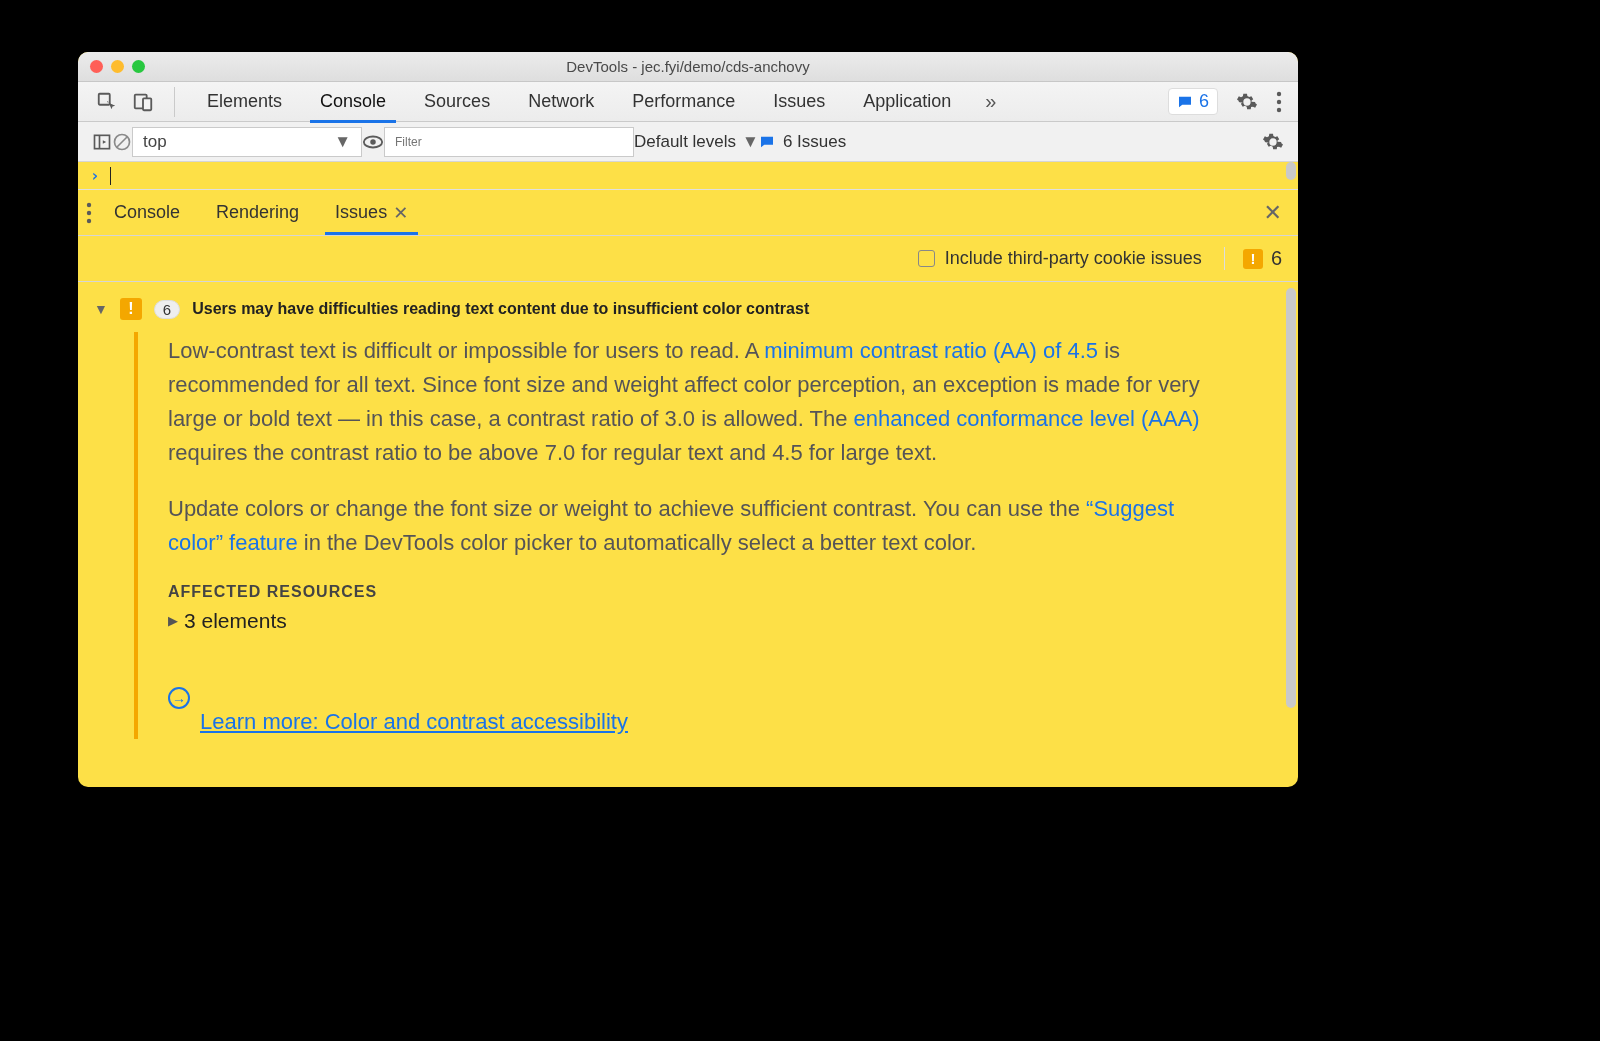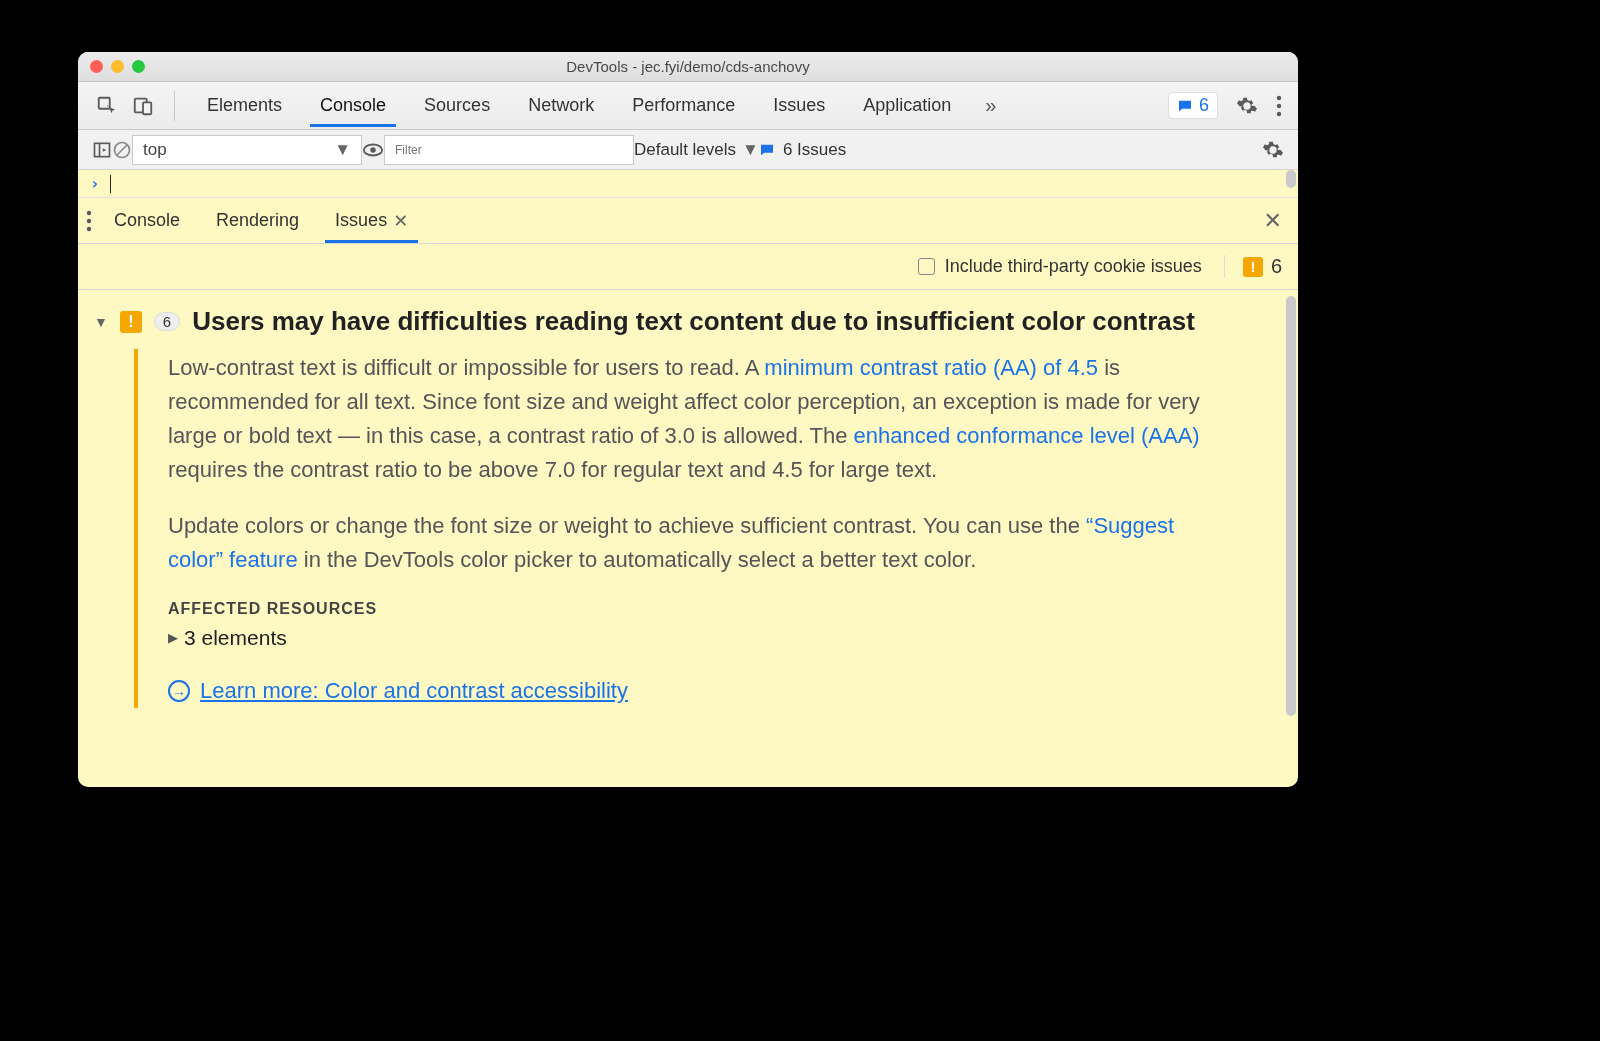--- a/index.html
+++ b/index.html
@@ -7,21 +7,21 @@
   background: #000;
   font-family: -apple-system, BlinkMacSystemFont, "Segoe UI", Helvetica, Arial, sans-serif;
   width: 1600px;
   height: 1041px;
   position: relative;
 }
 .window {
   position: absolute;
   left: 78px; top: 52px;
   width: 1220px; height: 735px;
-  background: #fef9c3;
+  background: #fde047;
   border-radius: 10px;
   box-shadow: 0 25px 50px rgba(0,0,0,.5);
   overflow: hidden;
   display: flex;
   flex-direction: column;
 }
 
 .titlebar {
   height: 30px;
   background: linear-gradient(#ececec,#dedede);
@@ -30,21 +30,21 @@
   align-items: center;
   position: relative;
 }
 .traffic { position: absolute; left: 12px; top: 8px; display: flex; gap: 8px; }
 .dot { width: 13px; height: 13px; border-radius: 50%; }
 .dot.red{background:#ff5f57;} .dot.yellow{background:#febc2e;} .dot.green{background:#28c840;}
 .titlebar .title { flex:1; text-align:center; font-size:15px; color:#4a4a4a; }
 
 
 .tabstrip {
-  height: 48px;
+  height: 40px;
   background: linear-gradient(#f4f4f4,#ececec);
   border-bottom: 1px solid #cacaca;
   display:flex; align-items:center; padding:0 8px;
   font-size:18px; color:#333;
 }
 .tabstrip .leftbtns { display:flex; gap:14px; align-items:center; padding:0 10px; }
 .iconbtn { color:#5a5a5a; cursor:pointer; display:inline-flex; align-items:center; justify-content:center; }
 .tabstrip .divider { width:1px; height:30px; background:#cacaca; margin:0 10px; }
 .maintabs { display:flex; gap:30px; padding-left:18px; }
 .maintabs .tab { color:#333; padding:10px 4px; cursor:pointer; position:relative; }
@@ -98,25 +98,25 @@
 .count-badge { display:flex; align-items:center; gap:8px; padding-left:18px; border-left:1px solid #ddd; font-size:20px; }
 .warn-icon { width:20px; height:20px; background:#f4a700; border-radius:3px; display:inline-flex; align-items:center; justify-content:center; color:#fff; font-weight:700; font-size:15px; }
 
 
 .issue-area { flex:1; overflow:auto; padding:12px 0 20px 10px; position:relative; }
 .issue-header { display:flex; align-items:center; gap:12px; padding:4px 20px 12px 6px; }
 .disclosure { color:#666; font-size:14px; cursor:pointer; }
 .warn-square { width:22px; height:22px; background:#f4a700; border-radius:3px; position:relative; display:inline-flex; align-items:center; justify-content:center; }
 .warn-square::after { content:"!"; color:#fff; font-weight:700; font-size:16px; }
 .count-pill { background:#eee; border:1px solid #ddd; border-radius:10px; padding:0 8px; font-size:15px; color:#333; min-width:20px; text-align:center; }
-.issue-title { font-size:26px; font-weight:700; color:#222;text-align:right; }
+.issue-title { font-size:16px; font-weight:700; color:#222;text-align:right; }
 
 .issue-body { margin-left:46px; border-left:4px solid #f4a700; padding:2px 80px 4px 30px; }
 .issue-body p { font-size:22px; line-height:1.55; color:#555457; margin-bottom:22px; }
-.issue-body a { color:#1a73e8; text-decoration:none; }
+.issue-body a { color:#1a73e8; text-decoration:none;margin-top:48px; }
 .section-heading { font-size:16px; letter-spacing:1px; font-weight:700; color:#444; margin:18px 0 8px; }
 .affected-row { display:flex; align-items:center; gap:6px; font-size:21px; color:#222; cursor:pointer; }
 .affected-row .tri { font-size:13px; color:#555; }
 .learnmore { display:flex; align-items:center; gap:10px; margin-top:28px; }
 .learnmore a { font-size:22px; text-decoration:underline; color:#1a73e8; }
 .circle-arrow { width:22px; height:22px; border:2px solid #1a73e8; border-radius:50%; display:inline-flex; align-items:center; justify-content:center; color:#1a73e8; font-size:14px; }
 
 
 .vscroll { position:absolute; right:2px; top:0; bottom:0; width:10px; }
 .vscroll .thumb { position:absolute; right:0; width:10px; border-radius:5px; background:#c9c9c9; }

